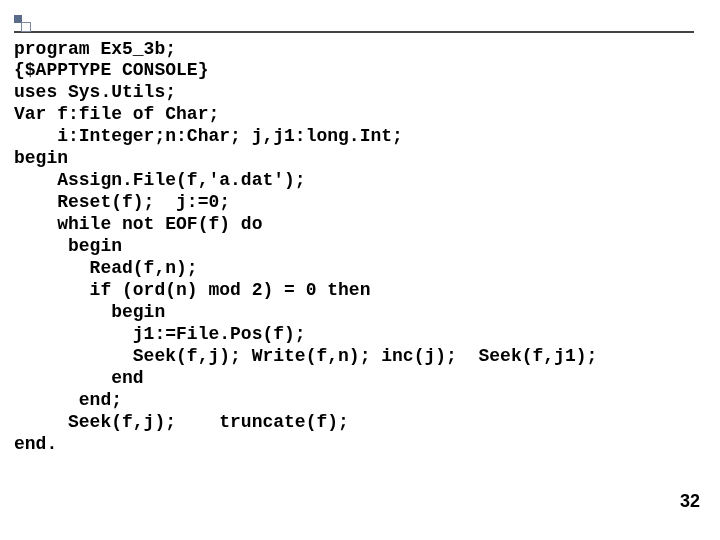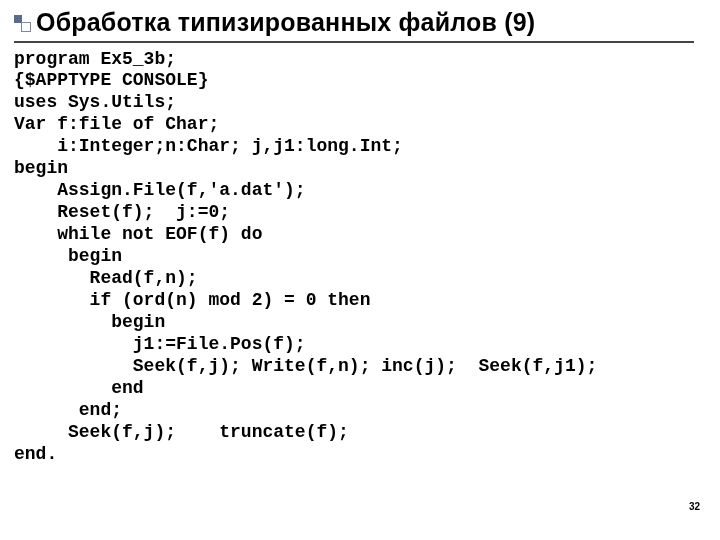--- a/index.html
+++ b/index.html
@@ -64,36 +64,35 @@
     line-height: 1.22;
     font-weight: bold;
     white-space: pre;
     margin: 0;
     color: #000;
   }
   .page-num {
     position: absolute;
     right: 20px;
     bottom: 28px;
-    font-size: 10px;
+    font-size: 18px;
     font-weight: bold;
     font-family: Arial, sans-serif;
     color: #000;
   }
 </style>
 </head>
 <body>
 
 <div class="slide">
   <div class="title-wrap">
     <div class="bullet-icon">
       <div class="sq1"></div>
       <div class="sq2"></div>
     </div>
-    <h1 class="title">Обработка типизированных файлов (9)</h1>
   </div>
   <div class="rule"></div>
   <pre class="code">program Ex5_3b;
 {$APPTYPE CONSOLE}
 uses Sys.Utils;
 Var f:file of Char;
     i:Integer;n:Char; j,j1:long.Int;
 begin
     Assign.File(f,'a.dat');
     Reset(f);  j:=0;

